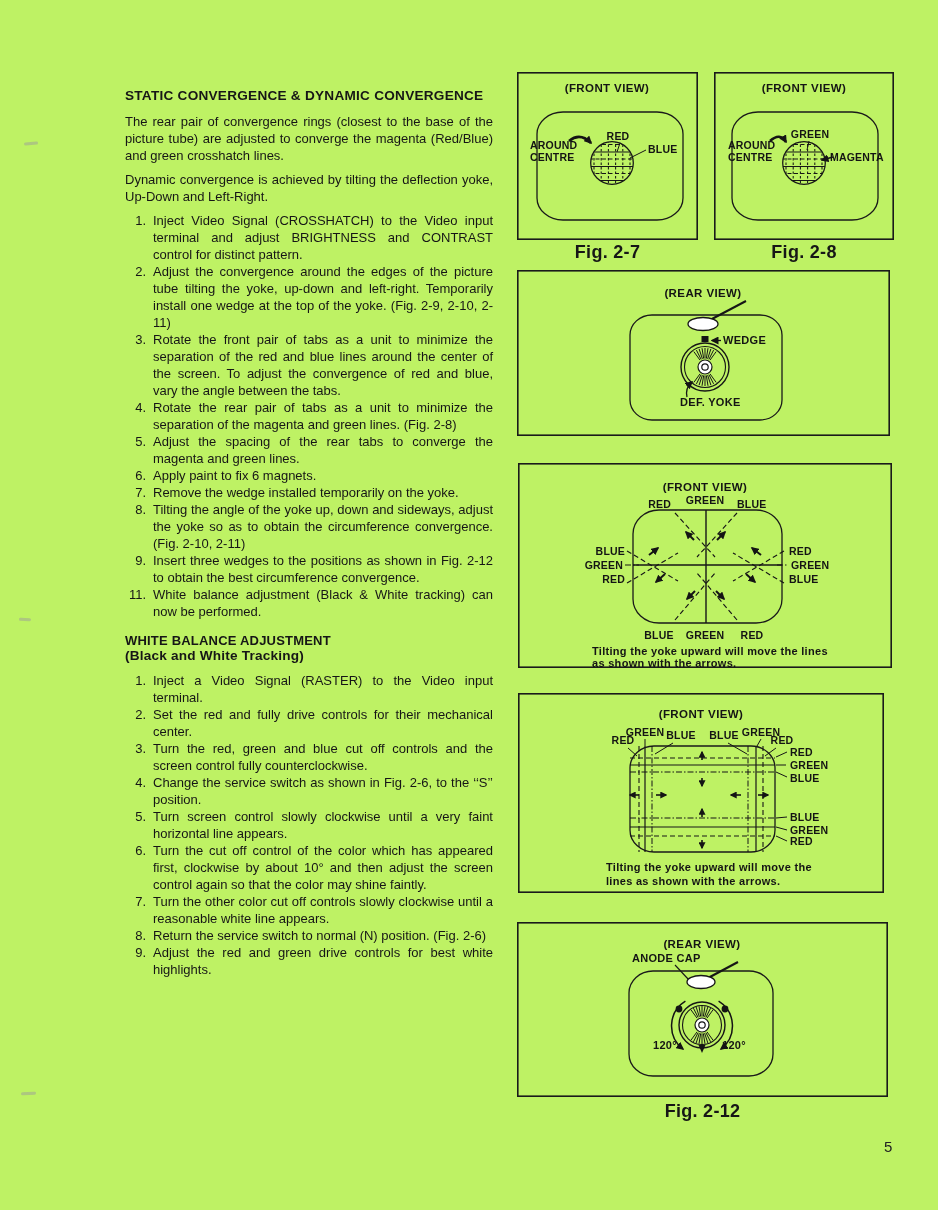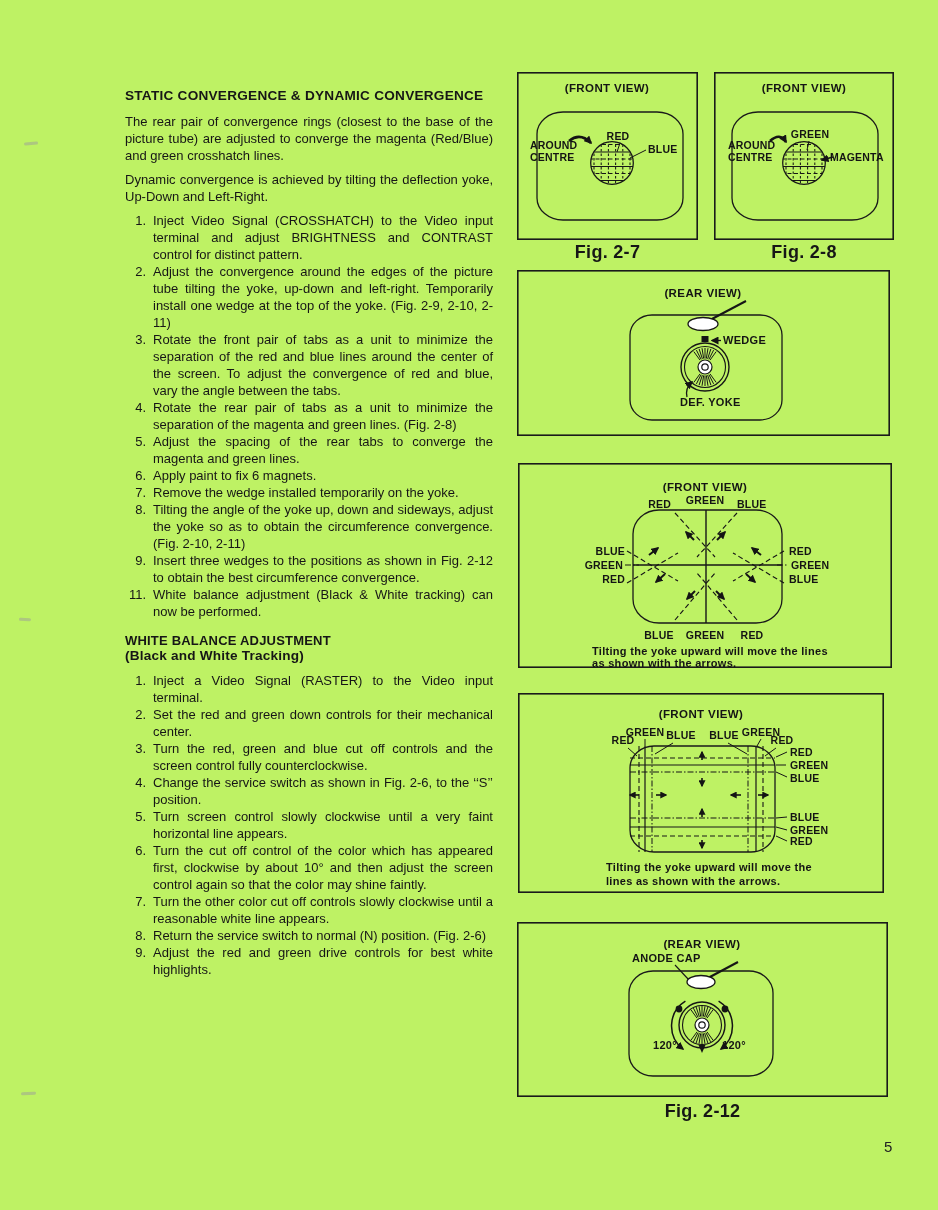--- a/index.html
+++ b/index.html
@@ -91,21 +91,21 @@
     <h2 class="sec-h2">WHITE BALANCE ADJUSTMENT</h2>
     <h3 class="sec-h3">(Black and White Tracking)</h3>
 
     <ol class="steps">
       <li>
           <span class="num">1.</span>
           <span class="body">Inject a Video Signal (RASTER) to the Video input terminal.</span>
         </li>
       <li>
           <span class="num">2.</span>
-          <span class="body">Set the red and green down controls for their mechanical center.</span>
+          <span class="body">Set the red and fully drive controls for their mechanical center.</span>
         </li>
       <li>
           <span class="num">3.</span>
           <span class="body">Turn the red, green and blue cut off controls and the screen control fully counterclockwise.</span>
         </li>
       <li>
           <span class="num">4.</span>
           <span class="body">Change the service switch as shown in Fig. 2-6, to the ‘‘S’’ position.</span>
         </li>
       <li>

